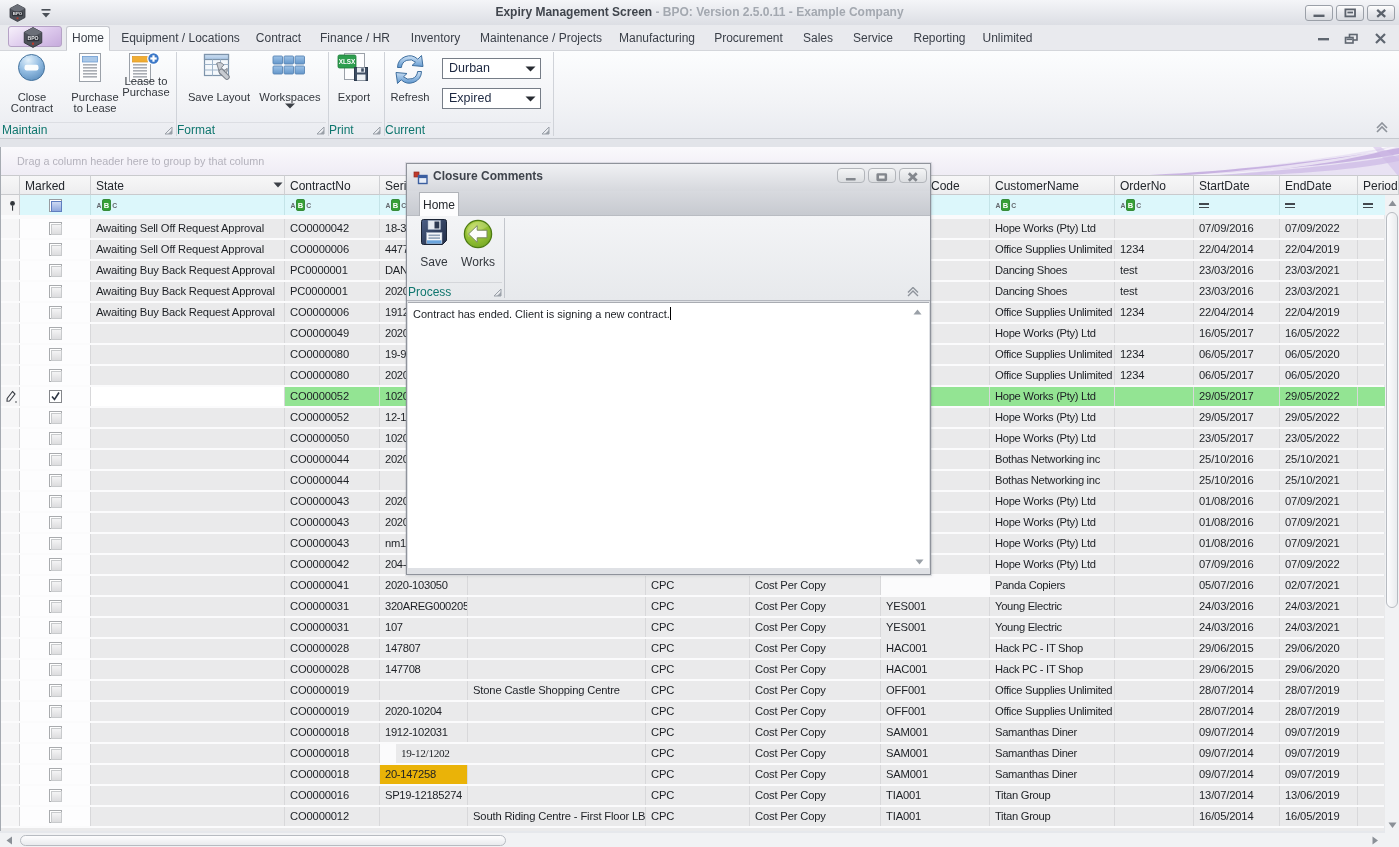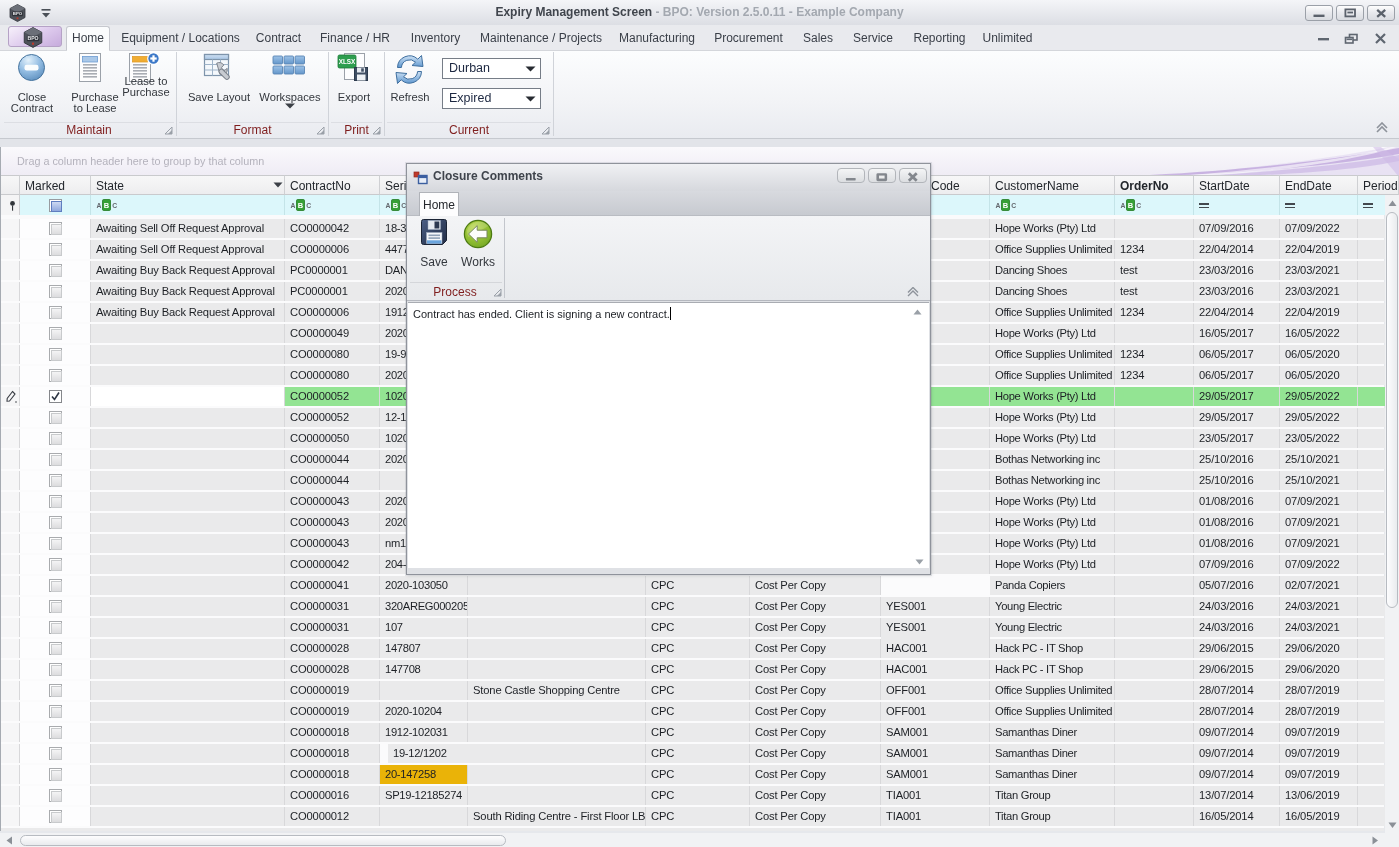--- a/index.html
+++ b/index.html
@@ -2,21 +2,21 @@
 <html><head><meta charset="utf-8">
 <style>
 html,body{margin:0;padding:0;}
 body{width:1399px;height:847px;overflow:hidden;font-family:"Liberation Sans",sans-serif;background:#e6e8ec;position:relative;}
 .a{position:absolute;}
 .cell{position:absolute;height:19px;line-height:19px;font-size:11.2px;letter-spacing:-0.15px;color:#1d2025;white-space:nowrap;overflow:hidden;padding-left:5px;box-sizing:border-box;border-right:1px solid #d8d8da;}
 .hcell{position:absolute;height:20px;line-height:20px;font-size:12px;color:#22262c;white-space:nowrap;overflow:hidden;padding-left:5px;box-sizing:border-box;background:linear-gradient(#f7f7f8,#ededef);border-right:1px solid #cfd0d3;border-top:1px solid #c9cacd;border-bottom:1px solid #c9cacd;}
 .fcell{position:absolute;height:20px;box-sizing:border-box;background:#dcf7fb;border-right:1px solid #c4e4e8;}
 .cb{position:absolute;width:13px;height:13px;box-sizing:border-box;border:1px solid #a9abae;background:#fff;}
 .cb i{position:absolute;left:1px;top:1px;width:9px;height:9px;background:linear-gradient(#f4f4f5,#dcdcde);border:1px solid #c8cacc;}
-.glabel{position:absolute;font-size:12px;color:#7f1d1d;text-align:center;}
+.glabel{position:absolute;font-size:12px;color:#0f766e;text-align:left;}
 .btnlabel{position:absolute;font-size:11.2px;color:#33373d;text-align:center;line-height:10.5px;padding-top:1px;}
 .tab{position:absolute;font-size:12px;color:#3a3f48;text-align:center;line-height:24px;}
 .wbtn{position:absolute;width:28px;height:16px;border:1px solid #9ba0a8;border-radius:3px;background:linear-gradient(#fefefe,#e9eaee 45%,#d9dbe0);box-sizing:border-box;}
 </style></head><body>
 
 <div class="a" style="left:0;top:0;width:1399px;height:25px;background:linear-gradient(#f4f5f8,#dcdee4);border-bottom:1px solid #c9ccd3;"></div>
 <svg class="a" style="left:9px;top:4px" width="17" height="18" viewBox="0 0 17 18">
 <polygon points="8.5,0.5 16,4.5 16,13.5 8.5,17.5 1,13.5 1,4.5" fill="#4e525a" stroke="#33363c" stroke-width="0.8"></polygon>
 <polygon points="8.5,0.5 16,4.5 8.5,8.5 1,4.5" fill="#6b6f78"></polygon>
 <rect x="3.2" y="7.6" width="10.6" height="4.6" rx="0.8" fill="#2e3138"></rect>
@@ -211,21 +211,21 @@
 <div class="hcell" style="left:0px;top:175px;width:20px;"></div>
 <div class="hcell" style="left:20px;top:175px;width:71px;">Marked</div>
 <div class="hcell" style="left:91px;top:175px;width:194px;">State</div>
 <div class="hcell" style="left:285px;top:175px;width:95px;">ContractNo</div>
 <div class="hcell" style="left:380px;top:175px;width:88px;">SerialNo</div>
 <div class="hcell" style="left:468px;top:175px;width:178px;">Location</div>
 <div class="hcell" style="left:646px;top:175px;width:104px;">ContractType</div>
 <div class="hcell" style="left:750px;top:175px;width:131px;">ContractTypeDesc</div>
 <div class="hcell" style="left:881px;top:175px;width:109px;padding-left:0;"><span style="margin-left:-2px;">CustomerCode</span></div>
 <div class="hcell" style="left:990px;top:175px;width:125px;">CustomerName</div>
-<div class="hcell" style="left:1115px;top:175px;width:79px;font-weight:bold;">OrderNo</div>
+<div class="hcell" style="left:1115px;top:175px;width:79px;">OrderNo</div>
 <div class="hcell" style="left:1194px;top:175px;width:86px;">StartDate</div>
 <div class="hcell" style="left:1280px;top:175px;width:78px;">EndDate</div>
 <div class="hcell" style="left:1358px;top:175px;width:41px;">Period</div>
 <svg class="a" style="left:273px;top:182px" width="10" height="6" viewBox="0 0 10 6">
     <polygon points="0.5,0.5 9.5,0.5 5,5.5" fill="#3c4047"></polygon>
   </svg>
 <div class="fcell" style="left:0px;top:195px;width:20px;line-height:20px;padding-left:5px;background:#f4f4f5;border-right:1px solid #cfd0d3;"></div>
 <div class="fcell" style="left:20px;top:195px;width:71px;line-height:20px;padding-left:5px;"></div>
 <div class="fcell" style="left:91px;top:195px;width:194px;line-height:20px;padding-left:5px;"><svg width="24" height="20" style="vertical-align:top;">
       <text x="0.5" y="13" font-size="6.8" font-weight="bold" fill="#63676d" font-family="Liberation Sans">A</text>
@@ -698,21 +698,21 @@
 <div class="cell" style="left:1194px;top:723px;width:86px;background:#eaeaeb;">09/07/2014</div>
 <div class="cell" style="left:1280px;top:723px;width:78px;background:#eaeaeb;">09/07/2019</div>
 <div class="cell" style="left:1358px;top:723px;width:41px;background:#eaeaeb;"></div>
 <div class="cell" style="left:0;top:723px;width:20px;background:#f6f6f7;"></div>
 <div class="cell" style="left:20px;top:723px;width:71px;background:#fdfdfe;"></div>
 <div class="cb" style="left:49px;top:726px">
     <i></i>
   </div>
 <div class="cell" style="left:91px;top:744px;width:194px;background:#eaeaeb;"></div>
 <div class="cell" style="left:285px;top:744px;width:95px;background:#eaeaeb;">CO0000018</div>
-<div class="cell" style="left:388px;top:744px;width:88px;background:#eaeaeb;letter-spacing:-0.3px;">19-12/1202</div>
+<div class="cell" style="left:396px;top:744px;width:88px;background:#eaeaeb;letter-spacing:-0.3px;font-family:Liberation Serif, serif;">19-12/1202</div>
 <div class="cell" style="left:468px;top:744px;width:178px;background:#eaeaeb;"></div>
 <div class="cell" style="left:646px;top:744px;width:104px;background:#eaeaeb;">CPC</div>
 <div class="cell" style="left:750px;top:744px;width:131px;background:#eaeaeb;">Cost Per Copy</div>
 <div class="cell" style="left:881px;top:744px;width:109px;background:#eaeaeb;">SAM001</div>
 <div class="cell" style="left:990px;top:744px;width:125px;background:#eaeaeb;letter-spacing:-0.3px;">Samanthas Diner</div>
 <div class="cell" style="left:1115px;top:744px;width:79px;background:#eaeaeb;"></div>
 <div class="cell" style="left:1194px;top:744px;width:86px;background:#eaeaeb;">09/07/2014</div>
 <div class="cell" style="left:1280px;top:744px;width:78px;background:#eaeaeb;">09/07/2019</div>
 <div class="cell" style="left:1358px;top:744px;width:41px;background:#eaeaeb;"></div>
 <div class="cell" style="left:0;top:744px;width:20px;background:#f6f6f7;"></div>

